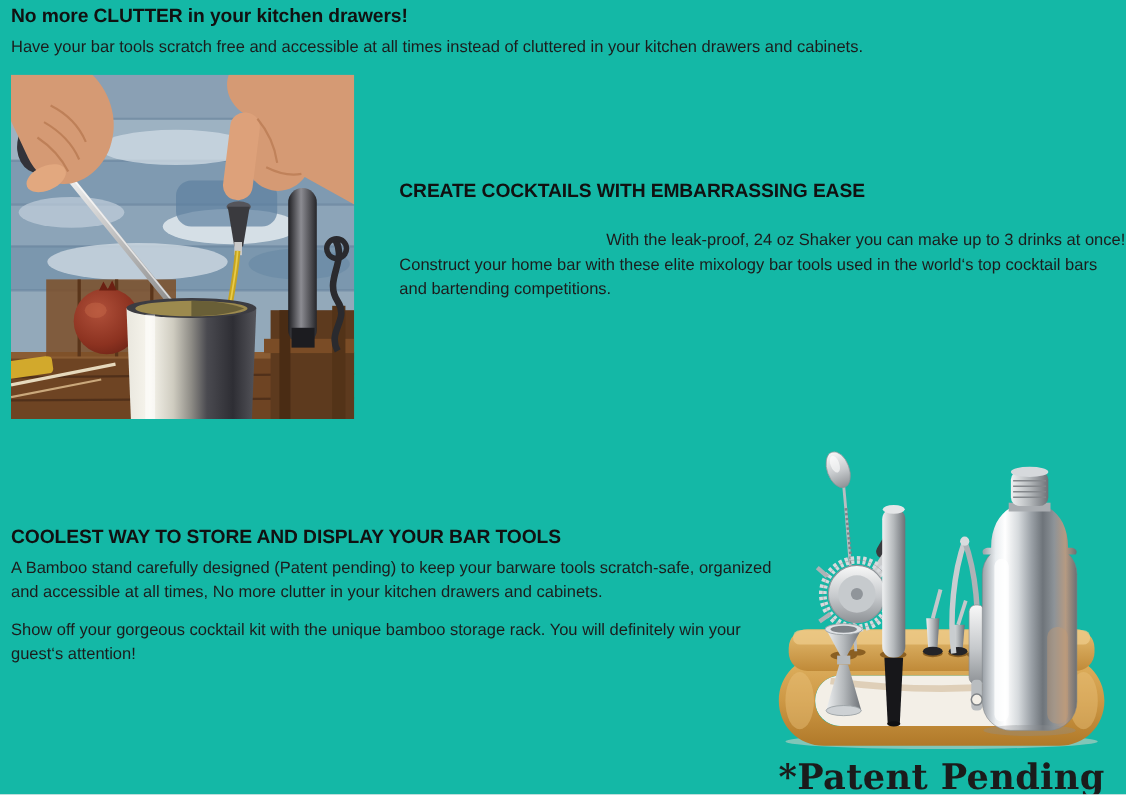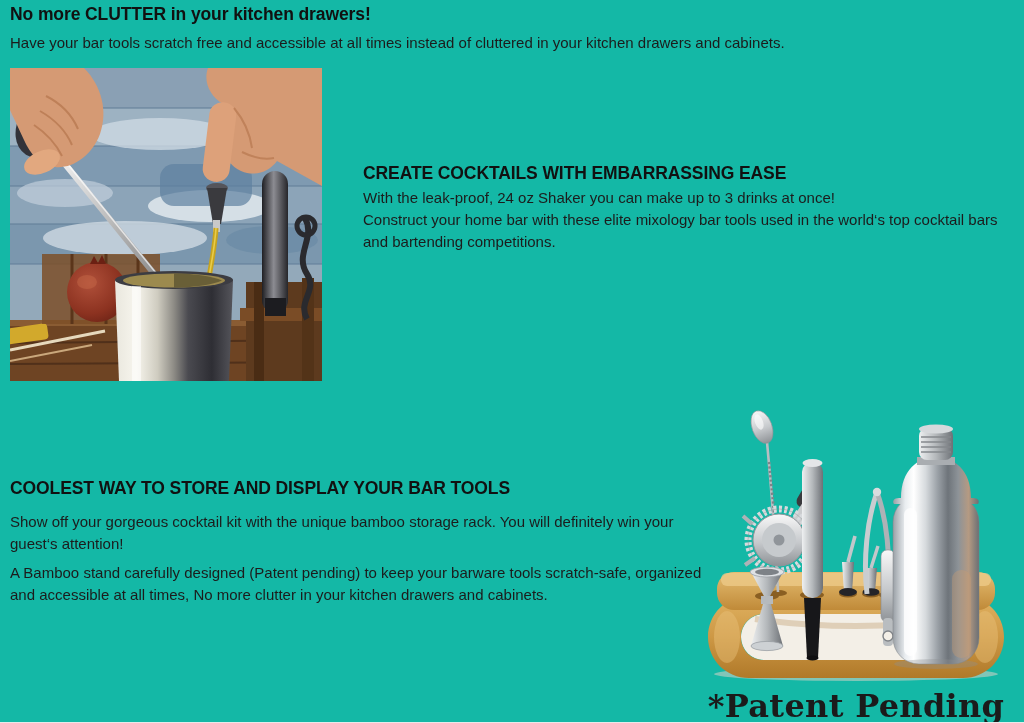--- a/index.html
+++ b/index.html
@@ -12,21 +12,21 @@
     letter-spacing:-0.1px;margin:0;
   }
   .p{
     font-size:15px;line-height:22px;color:#1c1c1c;margin:0;white-space:pre-line;
   }
   .intro-heading{position:absolute;left:10px;top:4px;}
   .intro-body{position:absolute;left:10px;top:32px;}
   .figure-left{position:absolute;left:10px;top:68px;width:312px;height:313px;margin:0;}
   .figure-left svg{display:block;}
   .create-block{position:absolute;left:363px;top:163px;width:660px;}
-  .create-block .p1{margin-top:3px;}
+  .create-block .p1{margin-top:24px;text-align:right;}
   .create-block .p2{}
   .coolest-block{position:absolute;left:10px;top:478px;width:720px;}
   .coolest-block .p1{margin-top:7px;}
   .coolest-block .p2{margin-top:12px;}
   .figure-right{position:absolute;left:705px;top:400px;width:302px;margin:0;}
   .figure-right svg{display:block;}
   .patent-caption{
     margin-top:5px;text-align:center;font-family:"DejaVu Serif",serif;
     font-weight:700;font-size:32px;color:#1b1b1b;letter-spacing:0.3px;
   }
@@ -165,24 +165,24 @@
 
   <section class="create-block">
     <h2 class="h">CREATE COCKTAILS WITH EMBARRASSING EASE</h2>
     <p class="p p1">With the leak-proof, 24 oz Shaker you can make up to 3 drinks at once!</p>
     <p class="p p2">Construct your home bar with these elite mixology bar tools used in the world‘s top cocktail bars
 and bartending competitions.</p>
   </section>
 
   <section class="coolest-block">
     <h2 class="h">COOLEST WAY TO STORE AND DISPLAY YOUR BAR TOOLS</h2>
+    <p class="p p1">A Bamboo stand carefully designed (Patent pending) to keep your barware tools scratch-safe, organized
+and accessible at all times, No more clutter in your kitchen drawers and cabinets.</p>
     <p class="p p2">Show off your gorgeous cocktail kit with the unique bamboo storage rack. You will definitely win your
 guest‘s attention!</p>
-    <p class="p p1">A Bamboo stand carefully designed (Patent pending) to keep your barware tools scratch-safe, organized
-and accessible at all times, No more clutter in your kitchen drawers and cabinets.</p>
   </section>
 
   <figure class="figure-right">
     <svg width="302" height="282" viewBox="0 0 302 282">
       <defs>
         <linearGradient id="rp-steelV" x1="0" y1="0" x2="0" y2="1">
           <stop offset="0" stop-color="#f8f8f8"></stop>
             <stop offset="0.55" stop-color="#c6c9cc"></stop>
             <stop offset="1" stop-color="#8e9296"></stop>
         </linearGradient>

